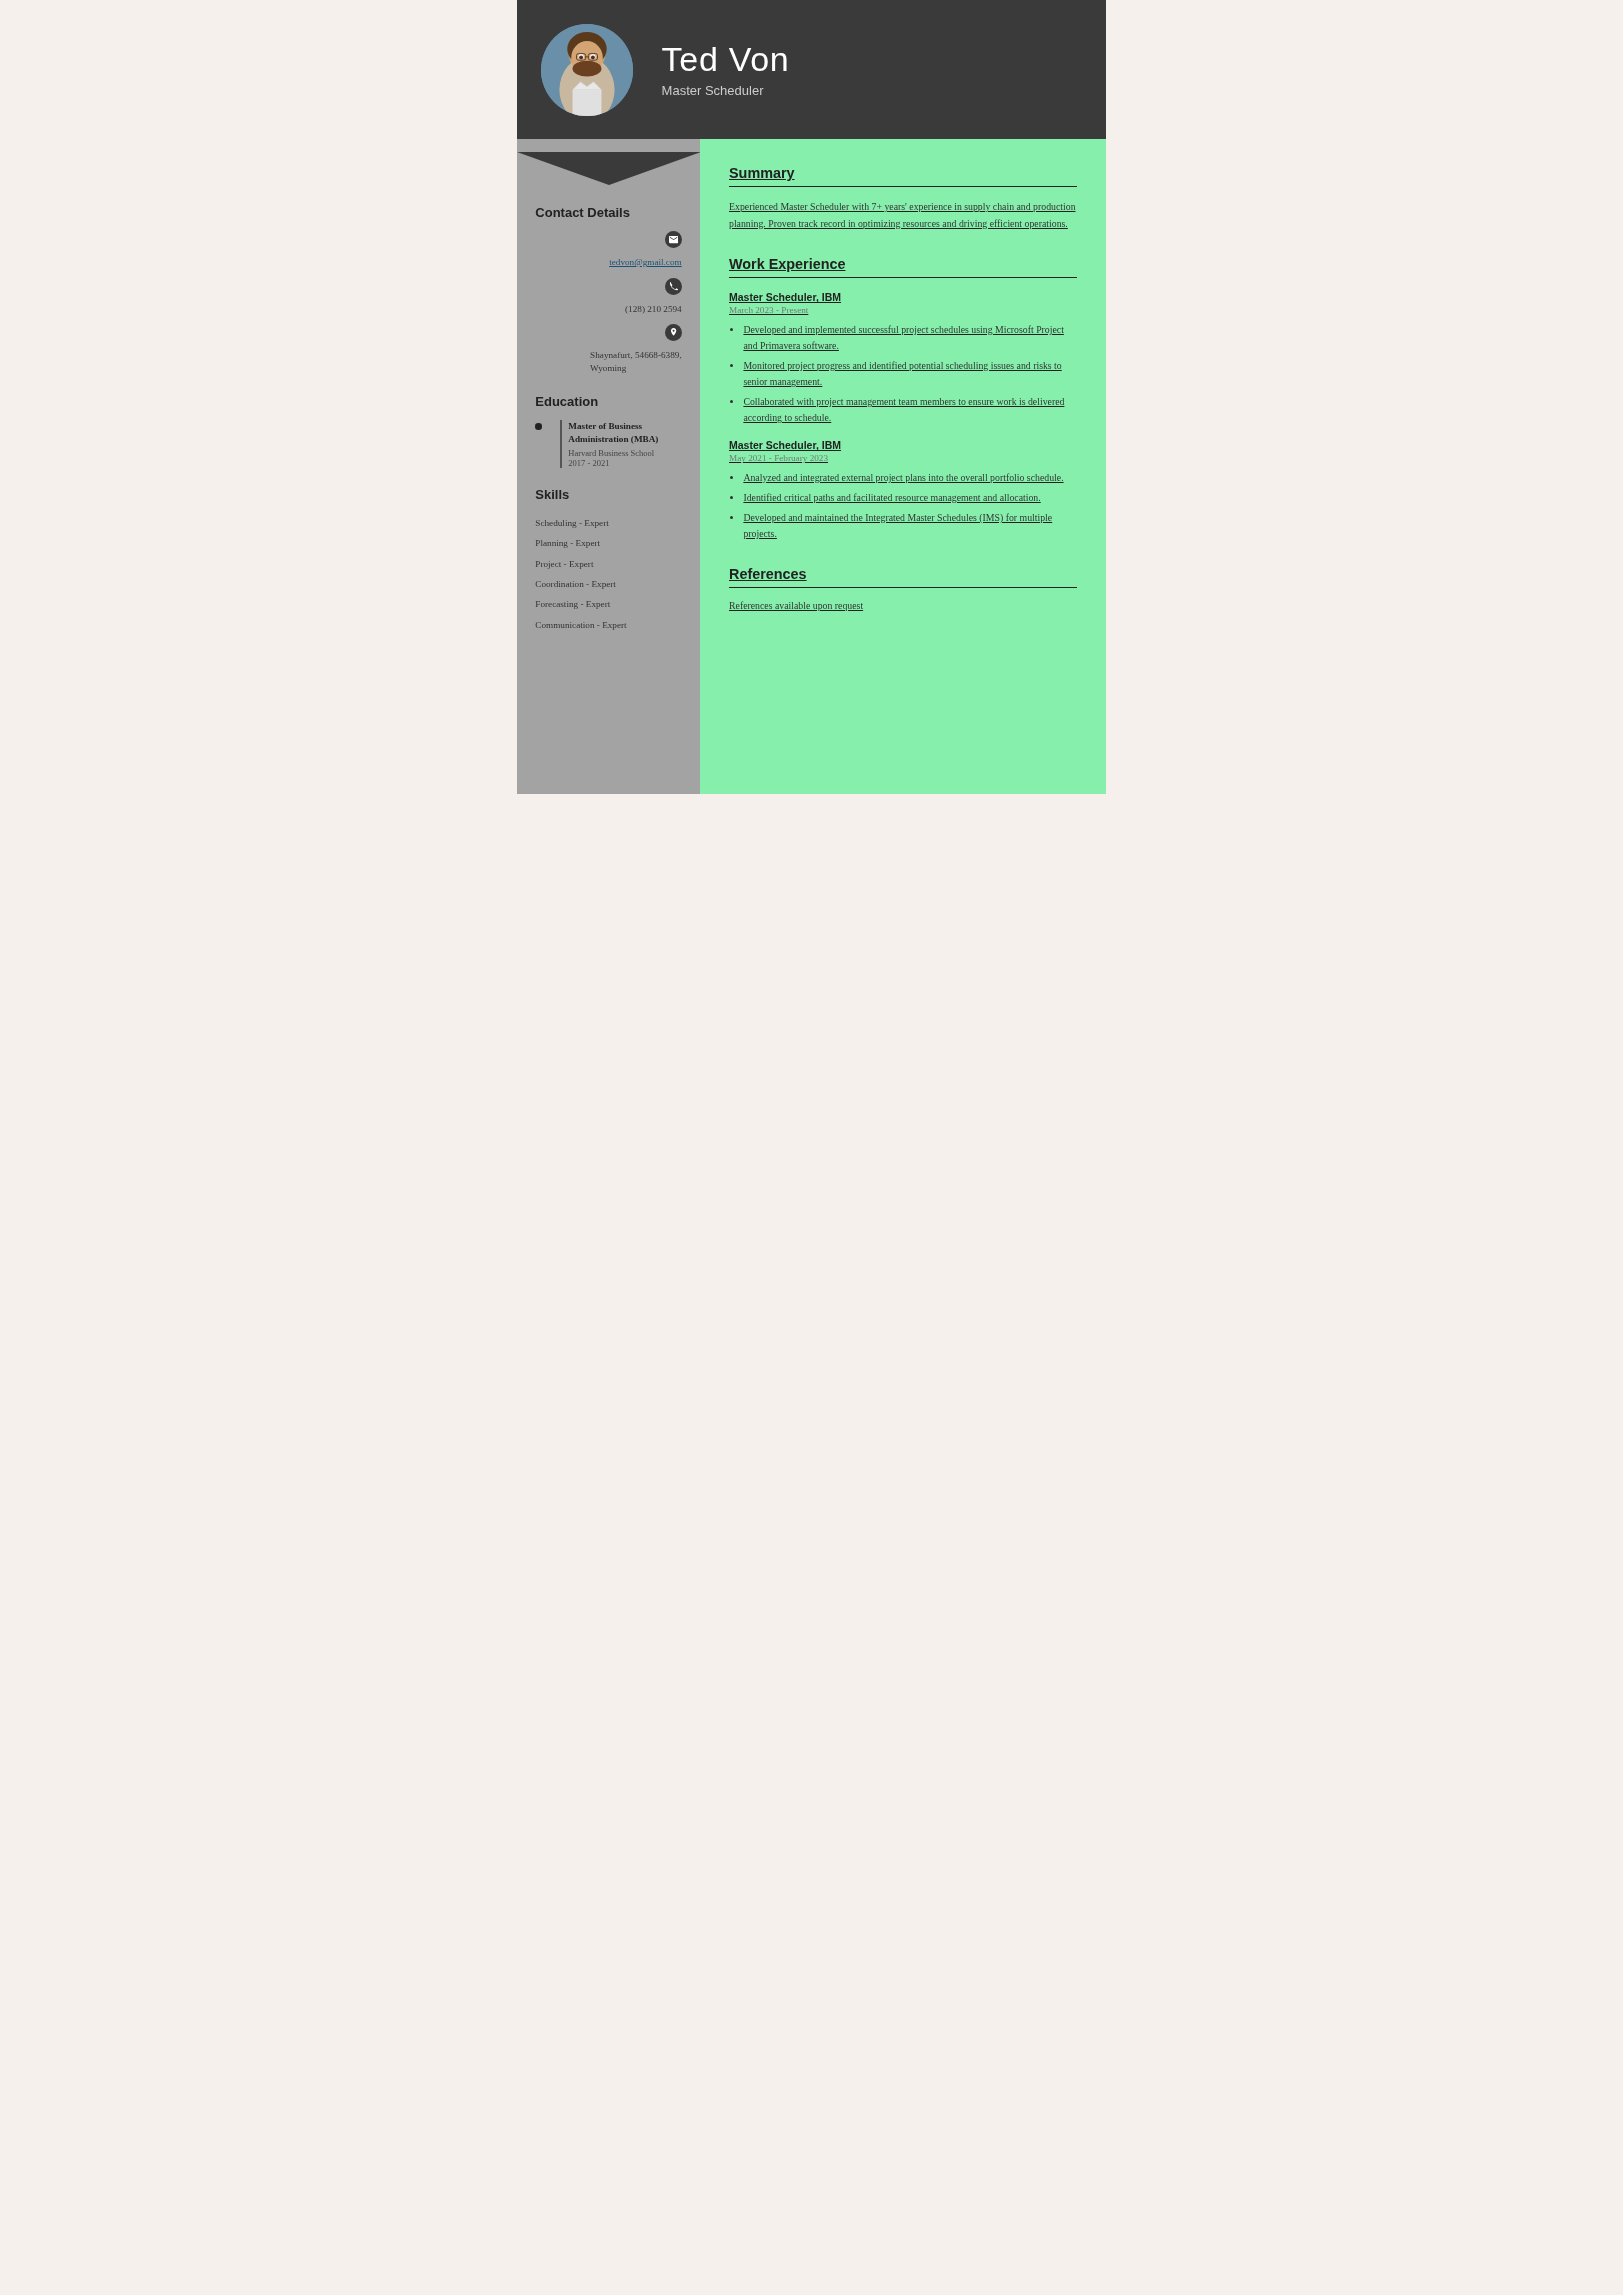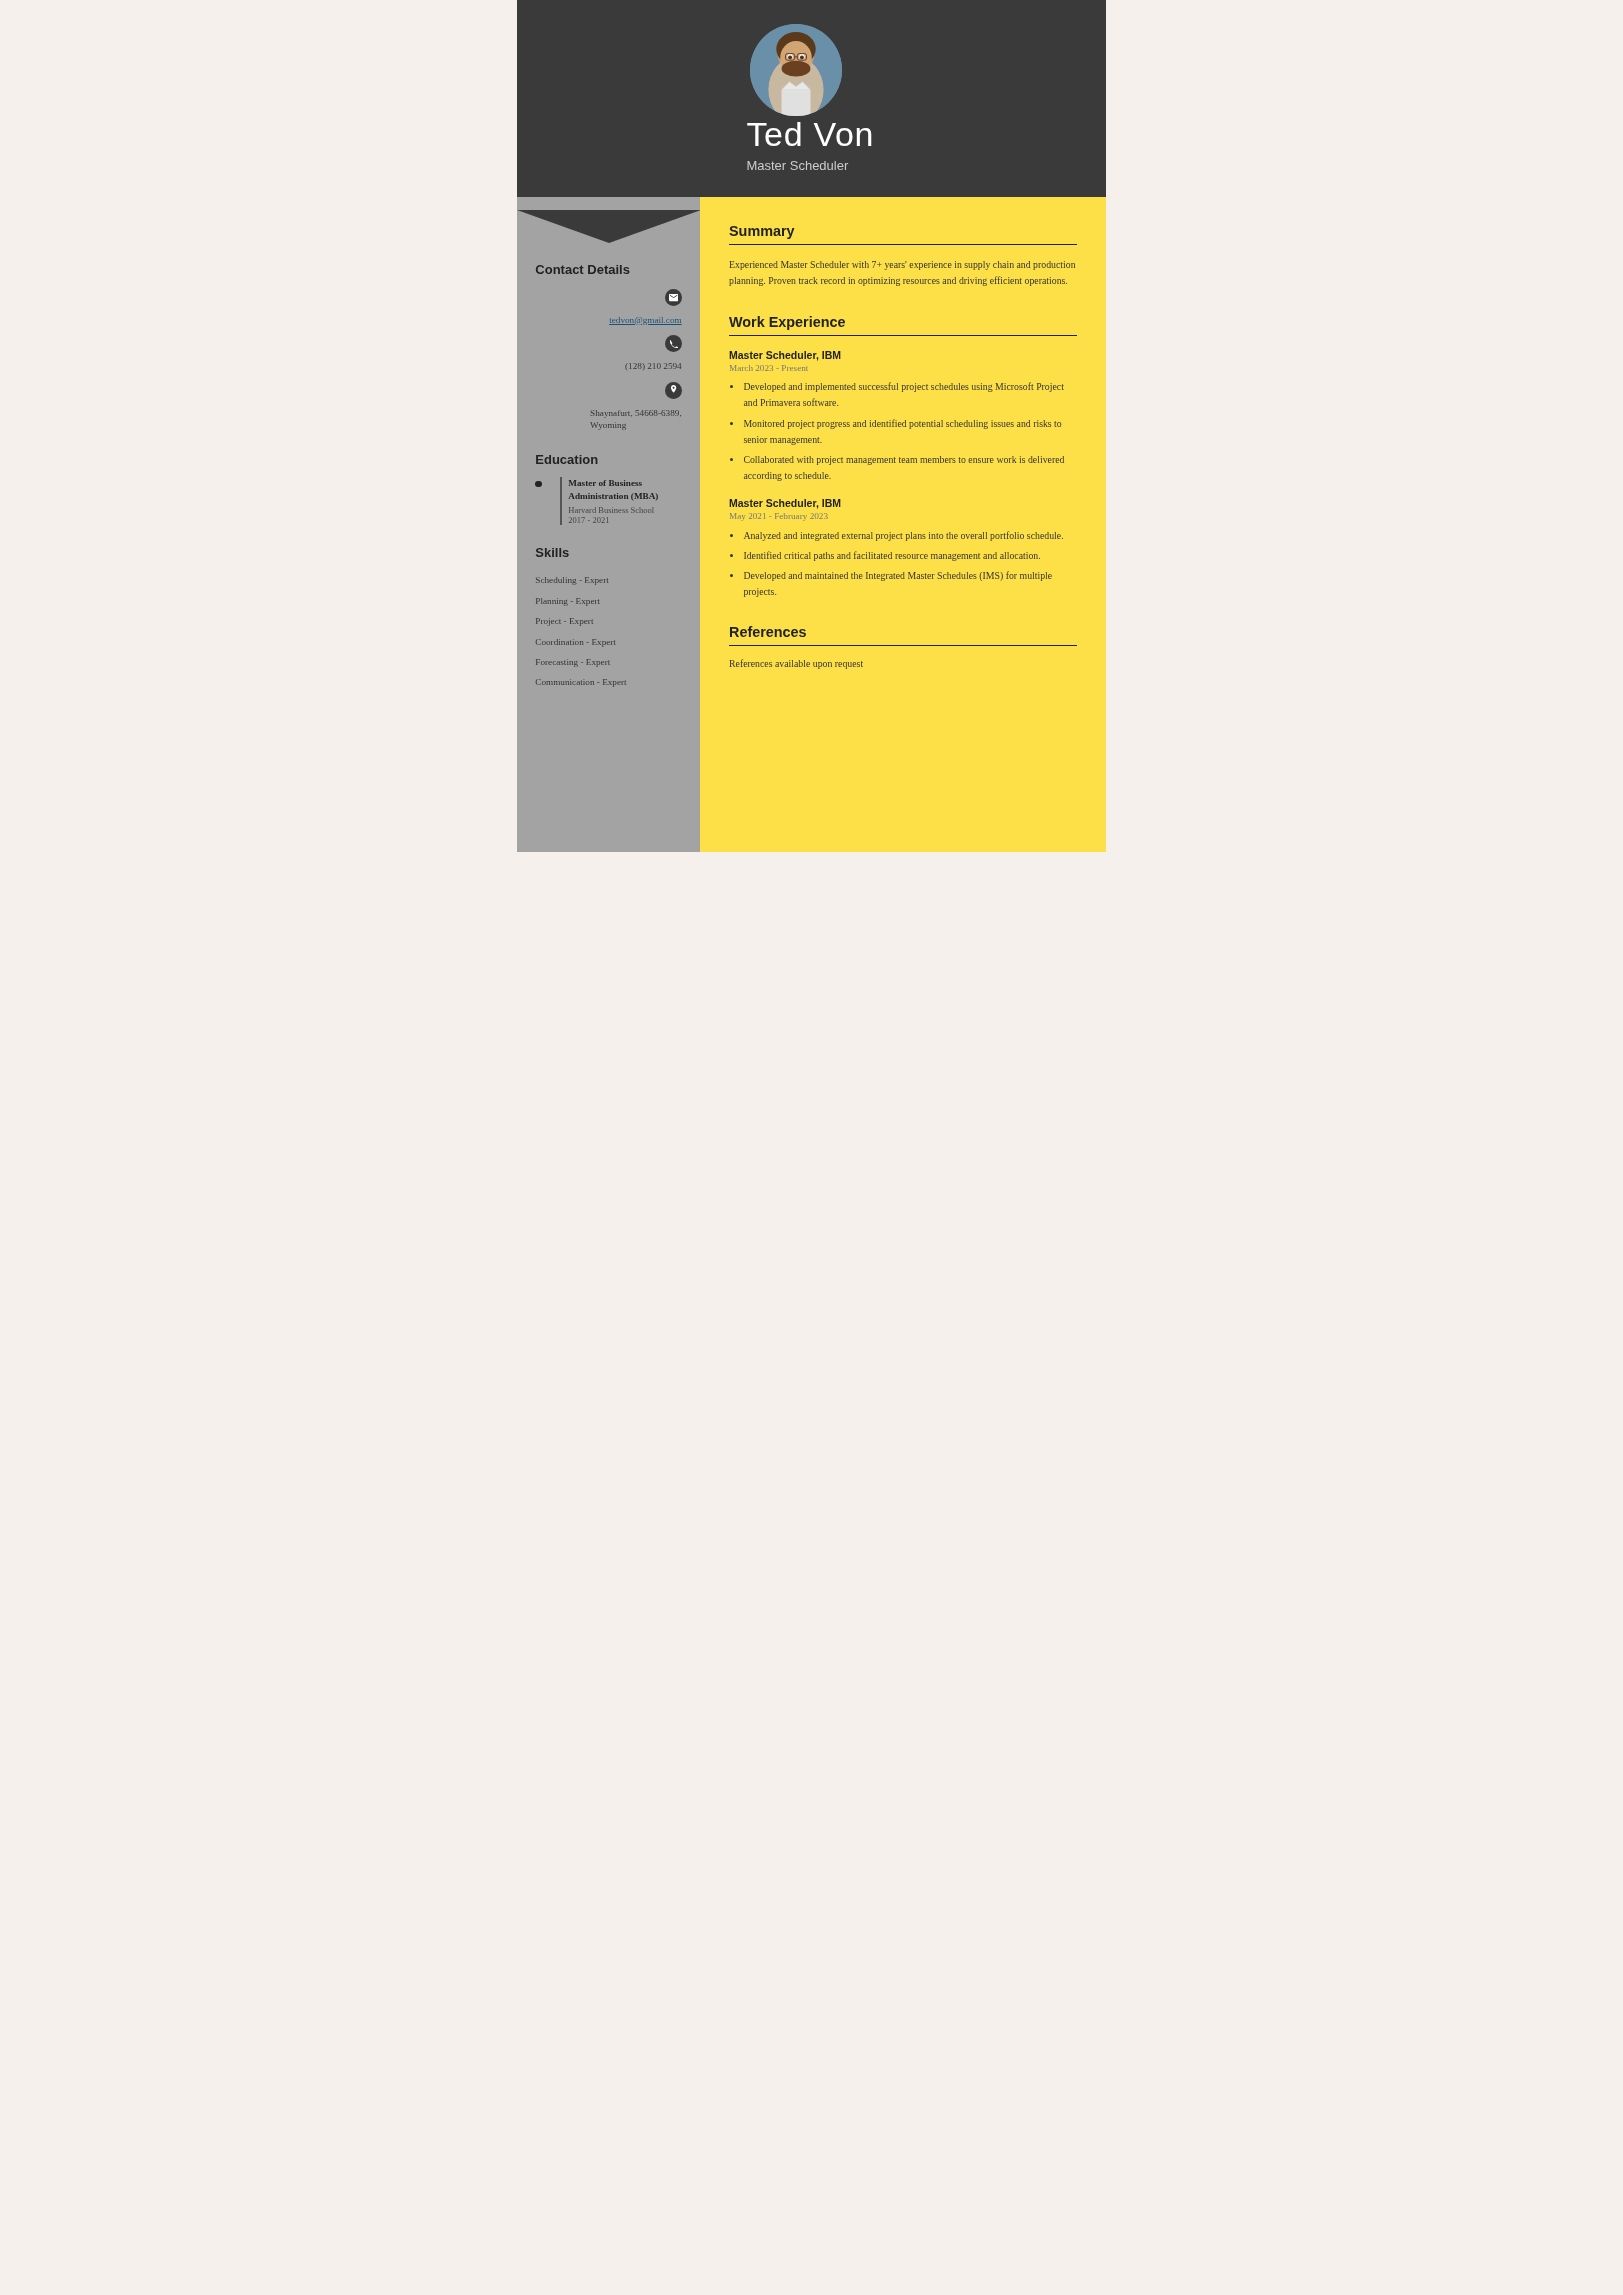--- a/index.html
+++ b/index.html
@@ -10,21 +10,20 @@
       margin: 0 auto;
       color: #222;
     }
     
     .header {
       background: #3a3a3a;
       display: flex;
       align-items: center;
       padding: 23.6px 26px 23.6px 23.6px;
       min-height: 118px;
-      flex-direction: column;
     }
     .avatar-wrapper {
       width: 92px;
       height: 92px;
       border-radius: 50%;
       overflow: hidden;
       flex-shrink: 0;
       background: #6a8fa8;
       display: flex;
       align-items: center;
@@ -137,23 +136,24 @@
     
     .skill-item {
       font-size: 9.2px;
       color: #333;
       padding: 5.2px 0;
       border-bottom: none;
     }
     
     .main-content {
       flex: 1;
-      background: #fde047;
+      background: #86efac;
       padding: 26px 29px 39px 29px;
       min-height: 655px;
+      text-decoration: underline;
     }
     .section-title {
       font-family: 'Arial', sans-serif;
       font-size: 14.4px;
       font-weight: 700;
       color: #222;
       padding-bottom: 5.2px;
       border-bottom: 1.3px solid #222;
       margin-bottom: 11.8px;
       margin-top: 23.6px;

